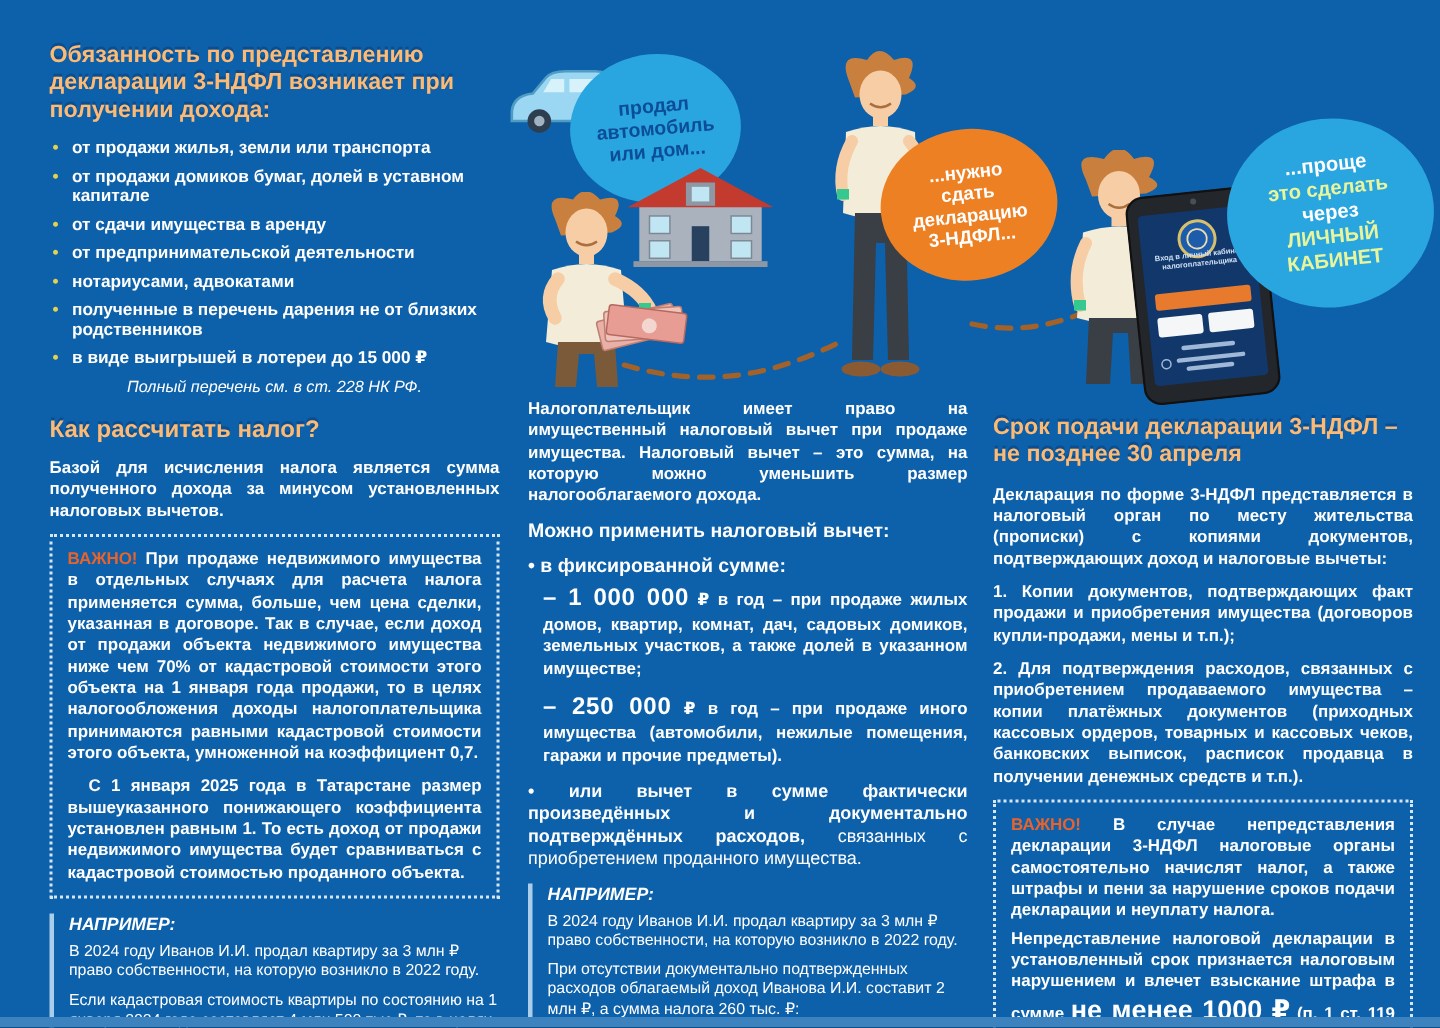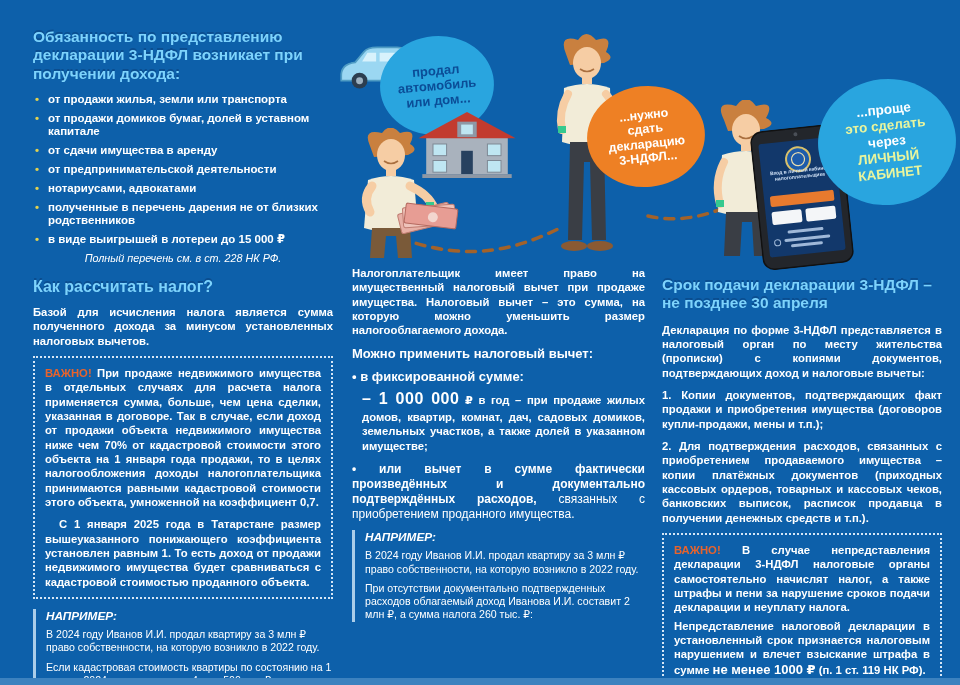--- a/index.html
+++ b/index.html
@@ -9,21 +9,21 @@
     font-family:"Liberation Sans","DejaVu Sans",sans-serif;
     color:#fff;
   }
   .poster::after{content:"";position:absolute;left:0;bottom:0;width:100%;height:7px;background:#3c82bf;}
   .col{position:absolute;}
   .col-left{left:33px;top:28px;width:300px;}
   .col-mid{left:352px;top:266px;width:293px;}
   .col-right{left:662px;top:276px;width:280px;}
 
   .h-orange{
-    color:#7dd3fc;font-weight:bold;font-size:15.5px;line-height:1.18;margin:0 0 10px 0;
+    color:#fdba74;font-weight:bold;font-size:15.5px;line-height:1.18;margin:0 0 10px 0;
     text-shadow:0 -2px 0 rgba(8,56,110,.45);
   }
   .h-orange.small{font-size:16px;margin:14px 0 8px 0;}
   .body-txt{font-size:11.3px;font-weight:bold;line-height:1.27;text-align:justify;margin:0 0 8px 0;}
   .bullets{list-style:none;margin:4px 0 2px 0;padding:0;}
   .bullets li{
     position:relative;padding-left:15px;margin:0 0 5px 0;
     font-size:11.5px;font-weight:bold;line-height:1.2;
   }
   .bullets li::before{content:"•";position:absolute;left:2px;top:0;color:#e3d24f;}
@@ -203,34 +203,35 @@
       <p class="ex">Если кадастровая стоимость квартиры по состоянию на 1 января 2024 года составляет 4 млн 500 тыс ₽, то в целях налогообложения доход Иванова И.И. составит 3 млн 150 тыс ₽.</p>
 
     </div>
   </section>
 
   <section class="col col-mid">
     <p class="body-txt">Налогоплательщик имеет право на имущественный налоговый вычет при продаже имущества. Налоговый вычет – это сумма, на которую можно уменьшить размер налогооблагаемого дохода.</p>
     <p class="sub-h">Можно применить налоговый вычет:</p>
     <p class="sub-h" style="margin:0 0 5px 0;">• в фиксированной сумме:</p>
     <p class="fix-item"><span class="big">– 1 000 000</span><span> ₽ в год – при продаже жилых домов, квартир, комнат, дач, садовых домиков, земельных участков, а также долей в указанном имуществе;</span></p>
+    <p class="fix-item"><span class="big">– 250 000</span><span> ₽ в год – при продаже иного имущества (автомобили, нежилые помещения, гаражи и прочие предметы).</span></p>
     <p class="body-txt" style="font-size:12px;"><span>• или вычет в сумме фактически произведённых и документально подтверждённых расходов,</span><span style="font-weight:normal;"> связанных с приобретением проданного имущества.</span></p>
     <div class="example mid-example">
       <p class="ex-label">НАПРИМЕР:</p>
       <p class="ex">В 2024 году Иванов И.И. продал квартиру за 3 млн ₽ право собственности, на которую возникло в 2022 году.</p>
       <p class="ex">При отсутствии документально подтвержденных расходов облагаемый доход Иванова И.И. составит 2 млн ₽, а сумма налога 260 тыс. ₽:</p>
 
     </div>
   </section>
 
   <section class="col col-right">
     <h2 class="h-orange">Срок подачи декларации 3-НДФЛ – не позднее 30 апреля</h2>
     <p class="body-txt">Декларация по форме 3-НДФЛ представляется в налоговый орган по месту жительства (прописки) с копиями документов, подтверждающих доход и налоговые вычеты:</p>
     <p class="body-txt">1. Копии документов, подтверждающих факт продажи и приобретения имущества (договоров купли-продажи, мены и т.п.);</p>
     <p class="body-txt">2. Для подтверждения расходов, связанных с приобретением продаваемого имущества – копии платёжных документов (приходных кассовых ордеров, товарных и кассовых чеков, банковских выписок, расписок продавца в получении денежных средств и т.п.).</p>
     <div class="dotted-box">
       <p class="body-txt" style="margin-bottom:4px;"><span class="imp">ВАЖНО!</span> <span>В случае непредставления декларации 3-НДФЛ налоговые органы самостоятельно начислят налог, а также штрафы и пени за нарушение сроков подачи декларации и неуплату налога.</span></p>
-      <p class="body-txt" style="margin-bottom:2px;"><span>Непредставление налоговой декларации в установленный срок признается налоговым нарушением и влечет взыскание штрафа в сумме </span><span style="font-size:13px;">не менее 1000 ₽</span><span> (п. 1 ст. 119 НК РФ).</span></p>
+      <p class="body-txt" style="margin-bottom:2px;"><span>Непредставление налоговой декларации в установленный срок признается налоговым нарушением и влечет взыскание штрафа в сумме </span><span style="font-size:18px;">не менее 1000 ₽</span><span> (п. 1 ст. 119 НК РФ).</span></p>
     </div>
 
   </section>
 
 </div>
 
 </body></html>

